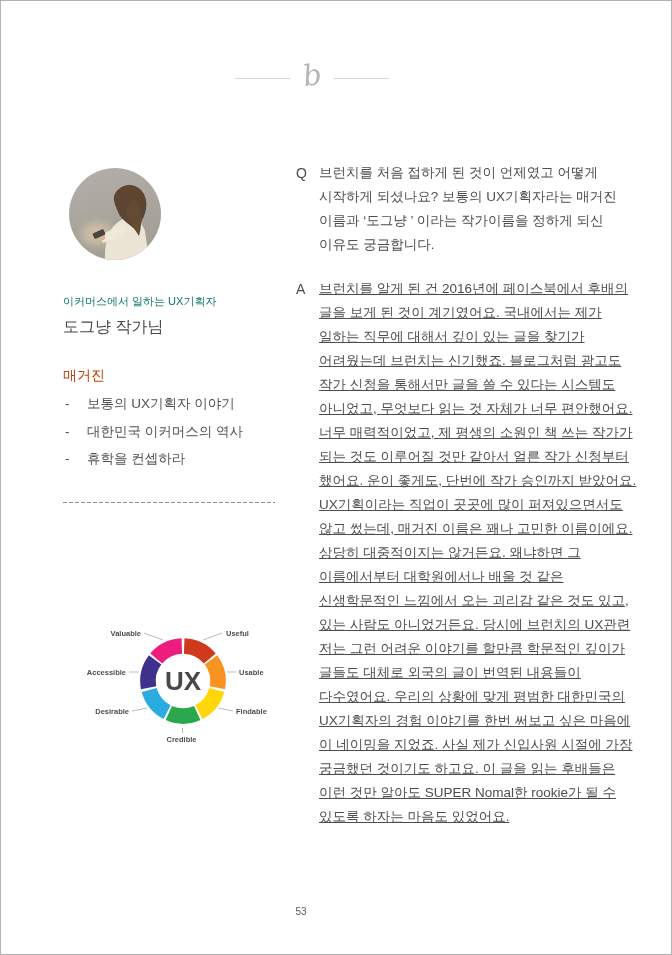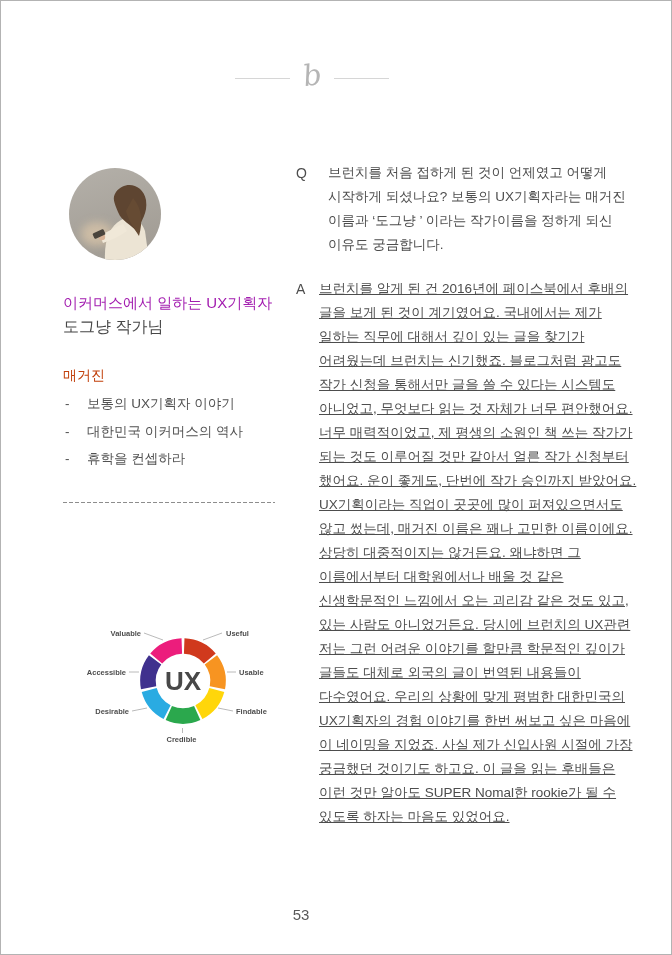--- a/index.html
+++ b/index.html
@@ -12,42 +12,42 @@
   
   .ornament { position:absolute; left:230px; top:62px; width:162px; height:30px;
     display:flex; align-items:center; justify-content:center; gap:13px; }
   .orn-line { width:55px; height:1px; background:#d6d6d6; }
   .orn-b { font-family:"DejaVu Serif","Liberation Serif",serif; font-style:italic;
     font-size:29px; line-height:1; color:#b5b5b5; transform:rotate(-8deg); margin-top:-6px; }
 
   
   .avatar { position:absolute; left:68px; top:167px; width:92px; height:92px;
     border-radius:50%; overflow:hidden; }
-  .role { position:absolute; left:62px; top:293px; font-size:15px; color:#a21caf; }
+  .role { position:absolute; left:62px; top:293px; font-size:11px; color:#0f766e; }
   .name { position:absolute; left:62px; top:316px; font-size:16px; color:#474747; }
   .mag-heading { position:absolute; left:62px; top:366px; font-size:14px; color:#c2410c; }
   .mag-list { position:absolute; left:62px; top:389px; font-size:13.5px; color:#515151; }
   .mag-row { display:flex; line-height:27.5px; }
   .mag-bullet { width:24px; padding-left:2px; box-sizing:border-box; }
   .divider { position:absolute; left:62px; top:501px; width:212px; height:1px;
     background:repeating-linear-gradient(90deg,#8d8d8d 0 4px,transparent 4px 6px); }
   .diagram { position:absolute; left:85px; top:610px; }
 
   
   .qa-label { position:absolute; left:295px; width:22px; font-size:14px;
     line-height:24px; color:#4d4d4d; }
   .q-label { top:160px; }
   .a-label { top:276px; }
   .qa-lines { position:absolute; left:318px; width:330px; font-size:13.5px; color:#4d4d4d; }
-  .q-lines { top:160px;margin-left:9px; }
+  .q-lines { top:160px; }
   .a-lines { top:276px;text-decoration:underline; }
   .qa-lines div { height:24px; line-height:24px; white-space:nowrap; }
 
   .page-num { position:absolute; left:270px; top:905px; width:60px;
-    text-align:center; font-size:15px; color:#595959; }
+    text-align:center; font-size:10px; color:#595959; }
 
   .diag-label { font-size:7.5px; font-weight:bold; fill:#4d4d4d;
     font-family:"Liberation Sans","DejaVu Sans",sans-serif; }
   .diag-leader { stroke:#a8a8a8; stroke-width:0.8; }
   .diag-seg { fill:none; stroke-width:15.5; }
   .diag-center { font-size:26px; font-weight:bold; fill:#484848;
     font-family:"Liberation Sans","DejaVu Sans",sans-serif; }
 </style>
 </head>
 <body>

